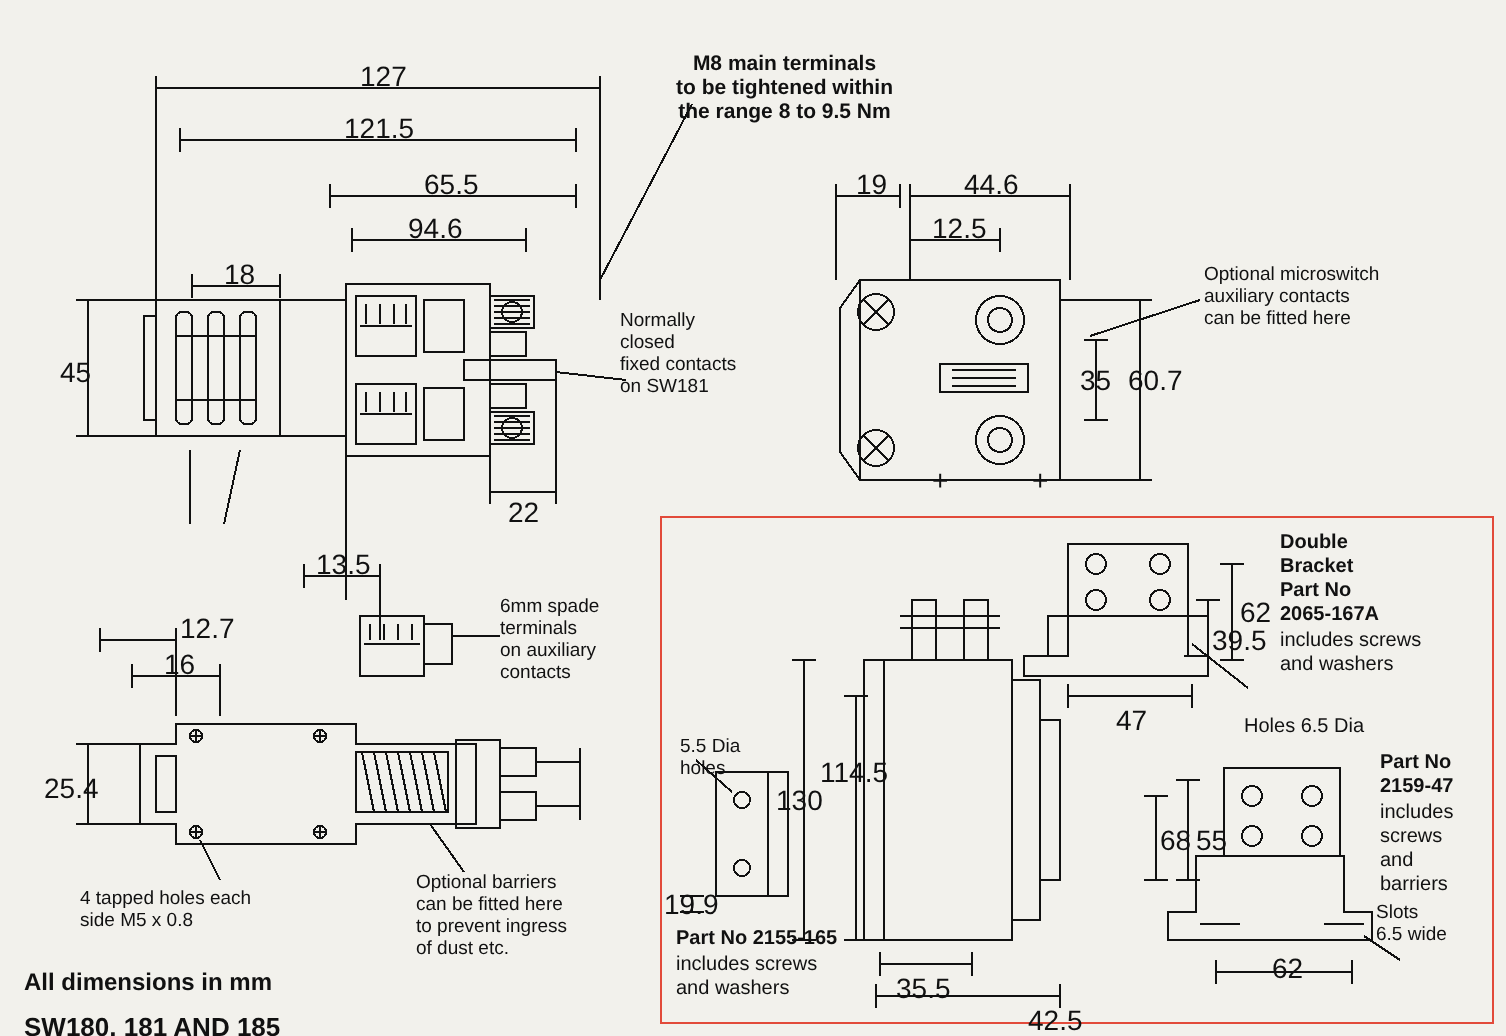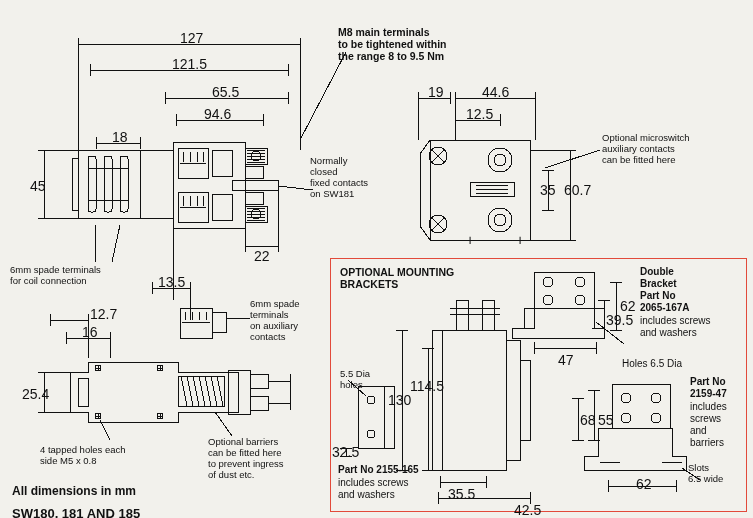--- a/index.html
+++ b/index.html
@@ -259,45 +259,41 @@
       <line x1="572" y1="440" x2="584" y2="440"></line>
       <line x1="608" y1="486" x2="676" y2="486"></line>
       <line x1="608" y1="480" x2="608" y2="492"></line>
       <line x1="676" y1="480" x2="676" y2="492"></line>
       <path d="M700 480 L682 468"></path>
     </g>
   </svg>
 
   <div class="box-opt" style="left:330px;top:258px;width:415px;height:252px;"></div>
 
-  <div class="note" style="left:338px;top:26px;">M8 main terminals
+  <div class="note" style="left:338px;top:26px;text-align:center;">M8 main terminals
 to be tightened within
 the range 8 to 9.5 Nm</div>
   <div class="smalltxt" style="left:310px;top:155px;">Normally
 closed
 fixed contacts
 on SW181</div>
   <div class="smalltxt" style="left:602px;top:132px;">Optional microswitch
 auxiliary contacts
 can be fitted here</div>
-  <div class="smalltxt" style="left:10px;top:264px;">6mm spade terminals
-for coil connection</div>
   <div class="smalltxt" style="left:250px;top:298px;">6mm spade
 terminals
 on auxiliary
 contacts</div>
   <div class="smalltxt" style="left:40px;top:444px;">4 tapped holes each
 side M5 x 0.8</div>
   <div class="smalltxt" style="left:208px;top:436px;">Optional barriers
 can be fitted here
 to prevent ingress
 of dust etc.</div>
 
-  <div class="note" style="left:340px;top:266px;">OPTIONAL MOUNTING
-BRACKETS</div>
 
   <div class="lbl b" style="left:640px;top:266px;">Double</div>
   <div class="lbl b" style="left:640px;top:278px;">Bracket</div>
   <div class="lbl b" style="left:640px;top:290px;">Part No</div>
   <div class="lbl b" style="left:640px;top:302px;">2065-167A</div>
   <div class="lbl" style="left:640px;top:315px;">includes screws</div>
   <div class="lbl" style="left:640px;top:327px;">and washers</div>
   <div class="lbl" style="left:622px;top:358px;">Holes 6.5 Dia</div>
 
   <div class="lbl b" style="left:690px;top:376px;">Part No</div>
@@ -306,21 +302,21 @@
   <div class="lbl" style="left:690px;top:413px;">screws</div>
   <div class="lbl" style="left:690px;top:425px;">and</div>
   <div class="lbl" style="left:690px;top:437px;">barriers</div>
 
   <div class="lbl b" style="left:338px;top:464px;">Part No 2155-165</div>
   <div class="lbl" style="left:338px;top:477px;">includes screws</div>
   <div class="lbl" style="left:338px;top:489px;">and washers</div>
 
   <div class="smalltxt" style="left:340px;top:368px;">5.5 Dia
 holes</div>
-  <div class="smalltxt" style="left:688px;top:462px;">Slots
+  <div class="smalltxt" style="left:688px;top:451px;">Slots
 6.5 wide</div>
 
   <div class="dim" style="left:180px;top:30px;">127</div>
   <div class="dim" style="left:172px;top:56px;">121.5</div>
   <div class="dim" style="left:212px;top:84px;">65.5</div>
   <div class="dim" style="left:204px;top:106px;">94.6</div>
   <div class="dim" style="left:112px;top:129px;">18</div>
   <div class="dim" style="left:30px;top:178px;">45</div>
   <div class="dim" style="left:254px;top:248px;">22</div>
   <div class="dim" style="left:158px;top:274px;">13.5</div>
@@ -338,20 +334,20 @@
 
   <div class="dim" style="left:620px;top:298px;">62</div>
   <div class="dim" style="left:606px;top:312px;">39.5</div>
   <div class="dim" style="left:558px;top:352px;">47</div>
   <div class="dim" style="left:580px;top:412px;">68</div>
   <div class="dim" style="left:598px;top:412px;">55</div>
   <div class="dim" style="left:636px;top:476px;">62</div>
 
   <div class="dim" style="left:388px;top:392px;">130</div>
   <div class="dim" style="left:410px;top:378px;">114.5</div>
-  <div class="dim" style="left:332px;top:444px;">32.5</div>
+  <div class="dim" style="left:332px;top:444px;">19.9</div>
   <div class="dim" style="left:448px;top:486px;">35.5</div>
   <div class="dim" style="left:466px;top:502px;margin-left:48px;">42.5</div>
 
   <div class="title" style="left:12px;top:484px;">All dimensions in mm</div>
   <div class="title" style="left:12px;top:506px;font-size:13px;">SW180, 181 AND 185</div>
 
 </div>
 
 </body></html>

